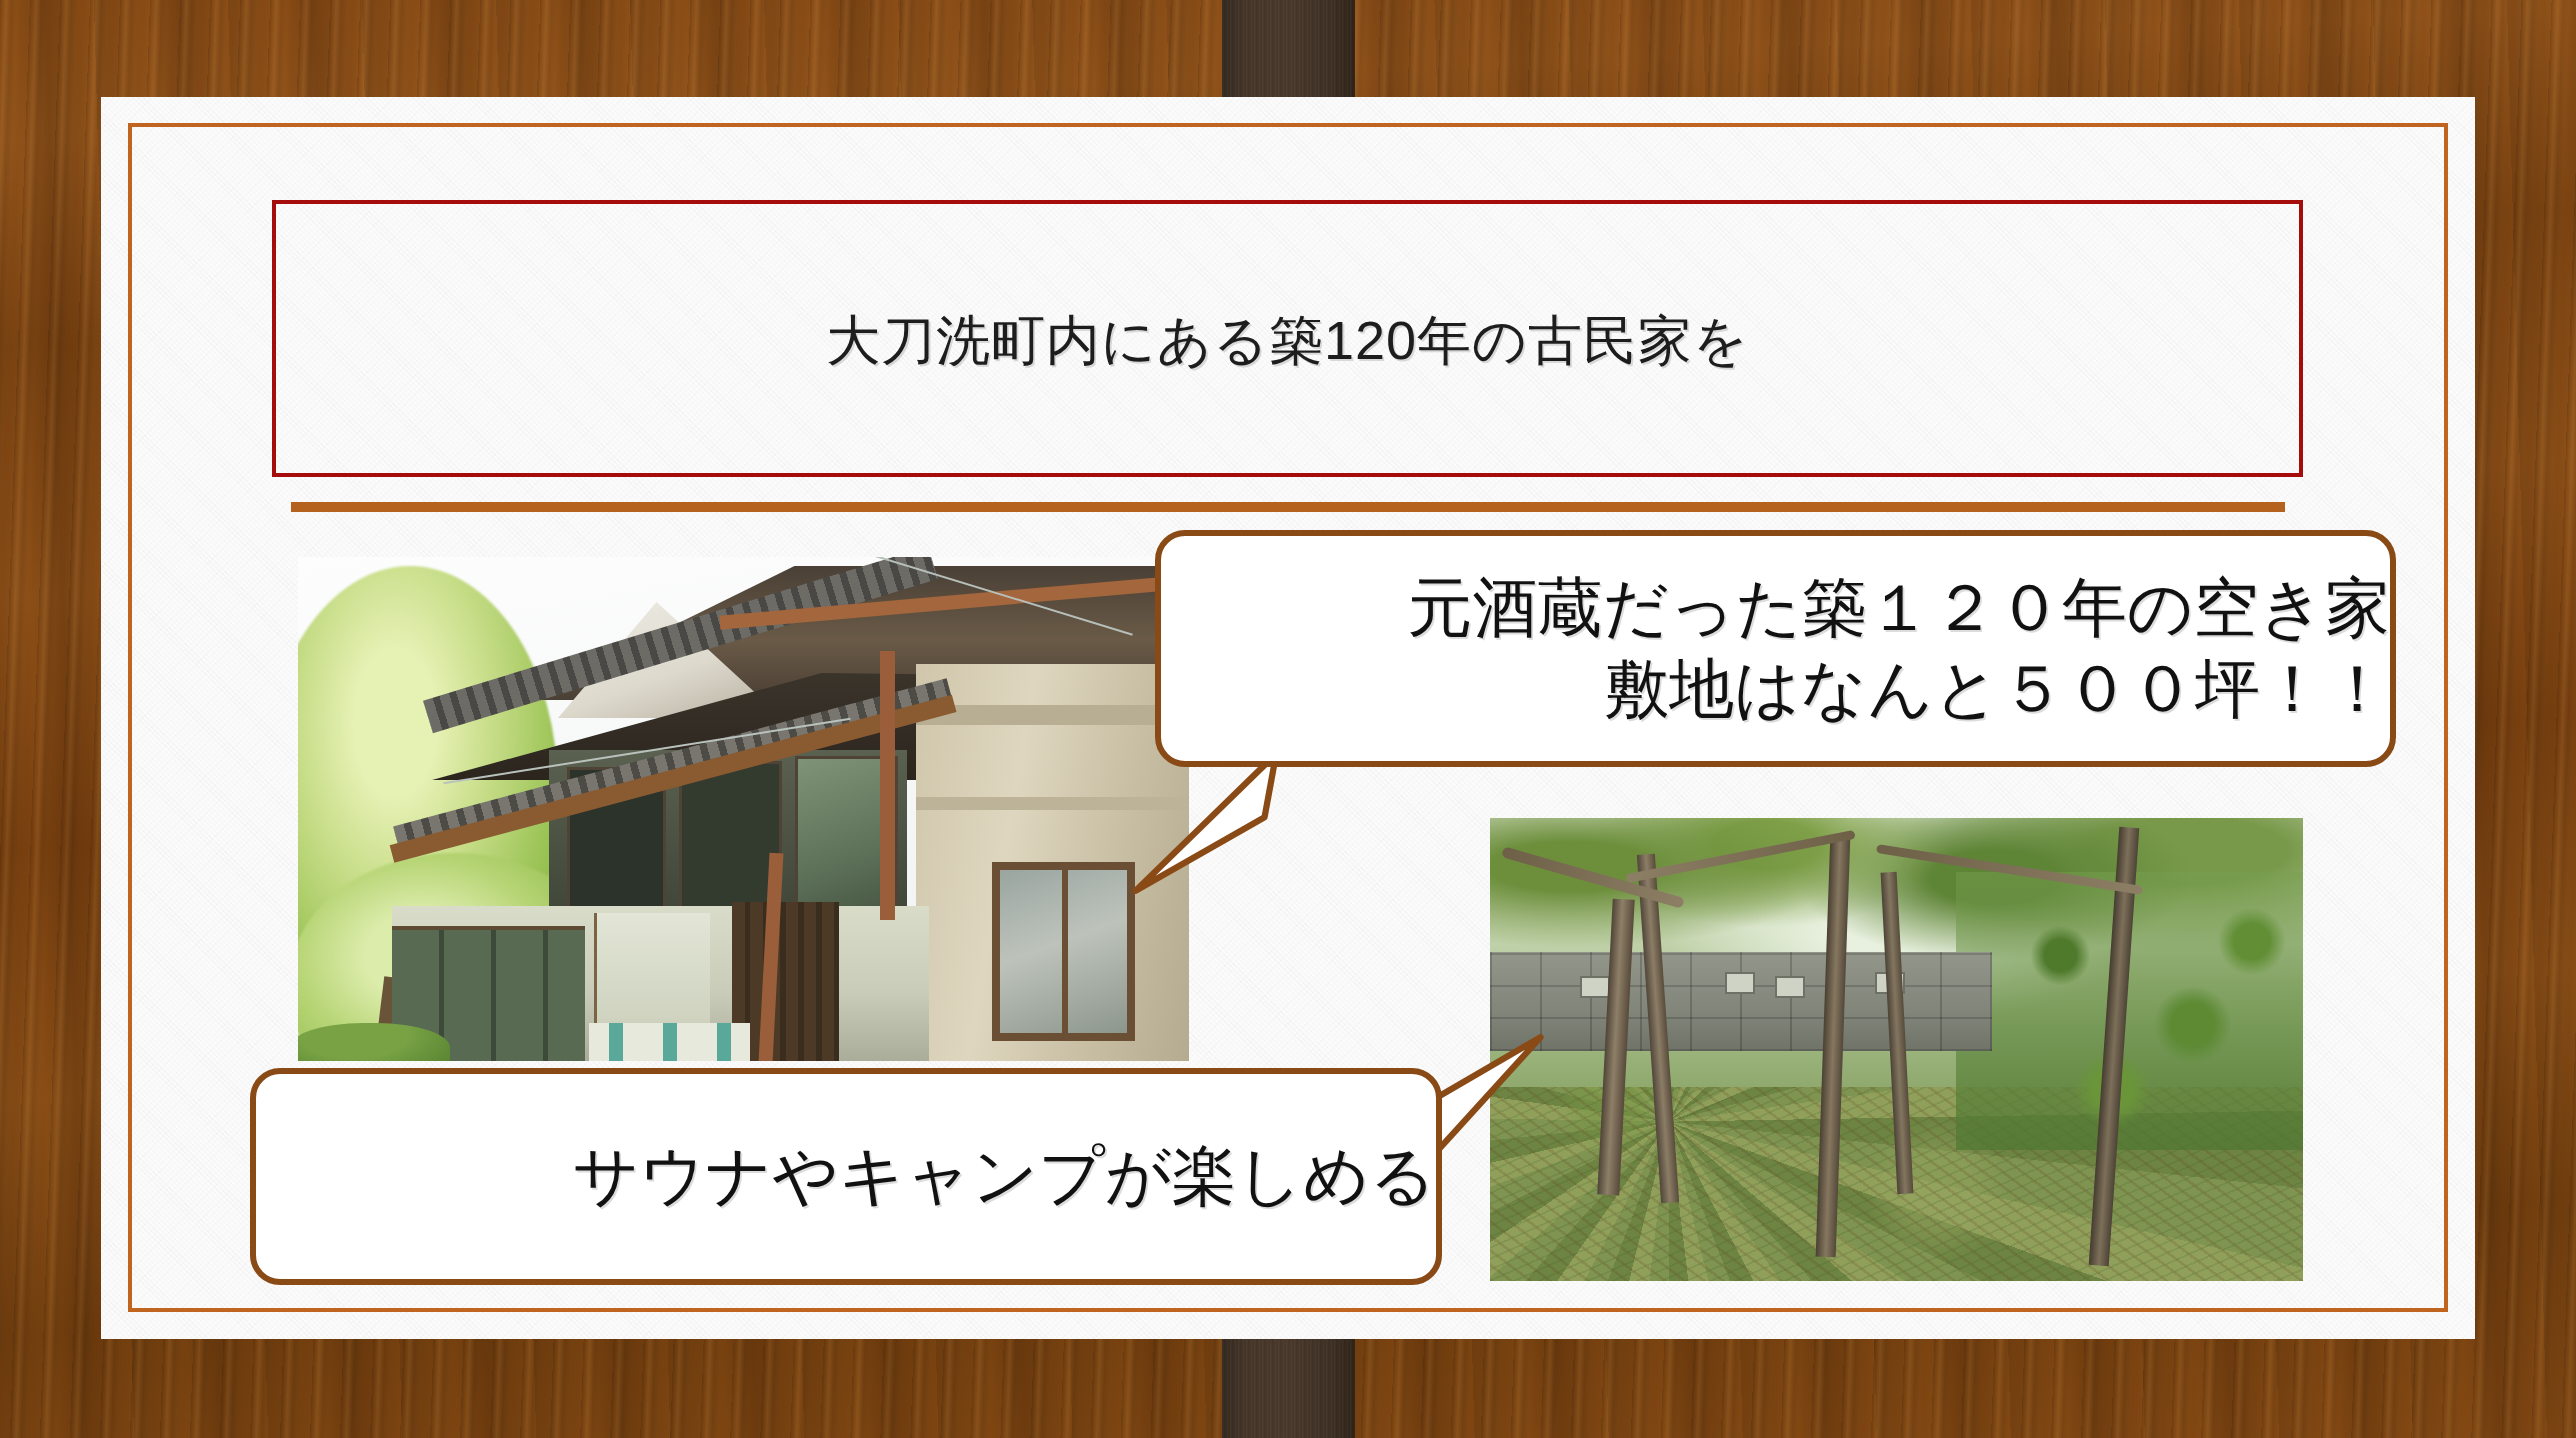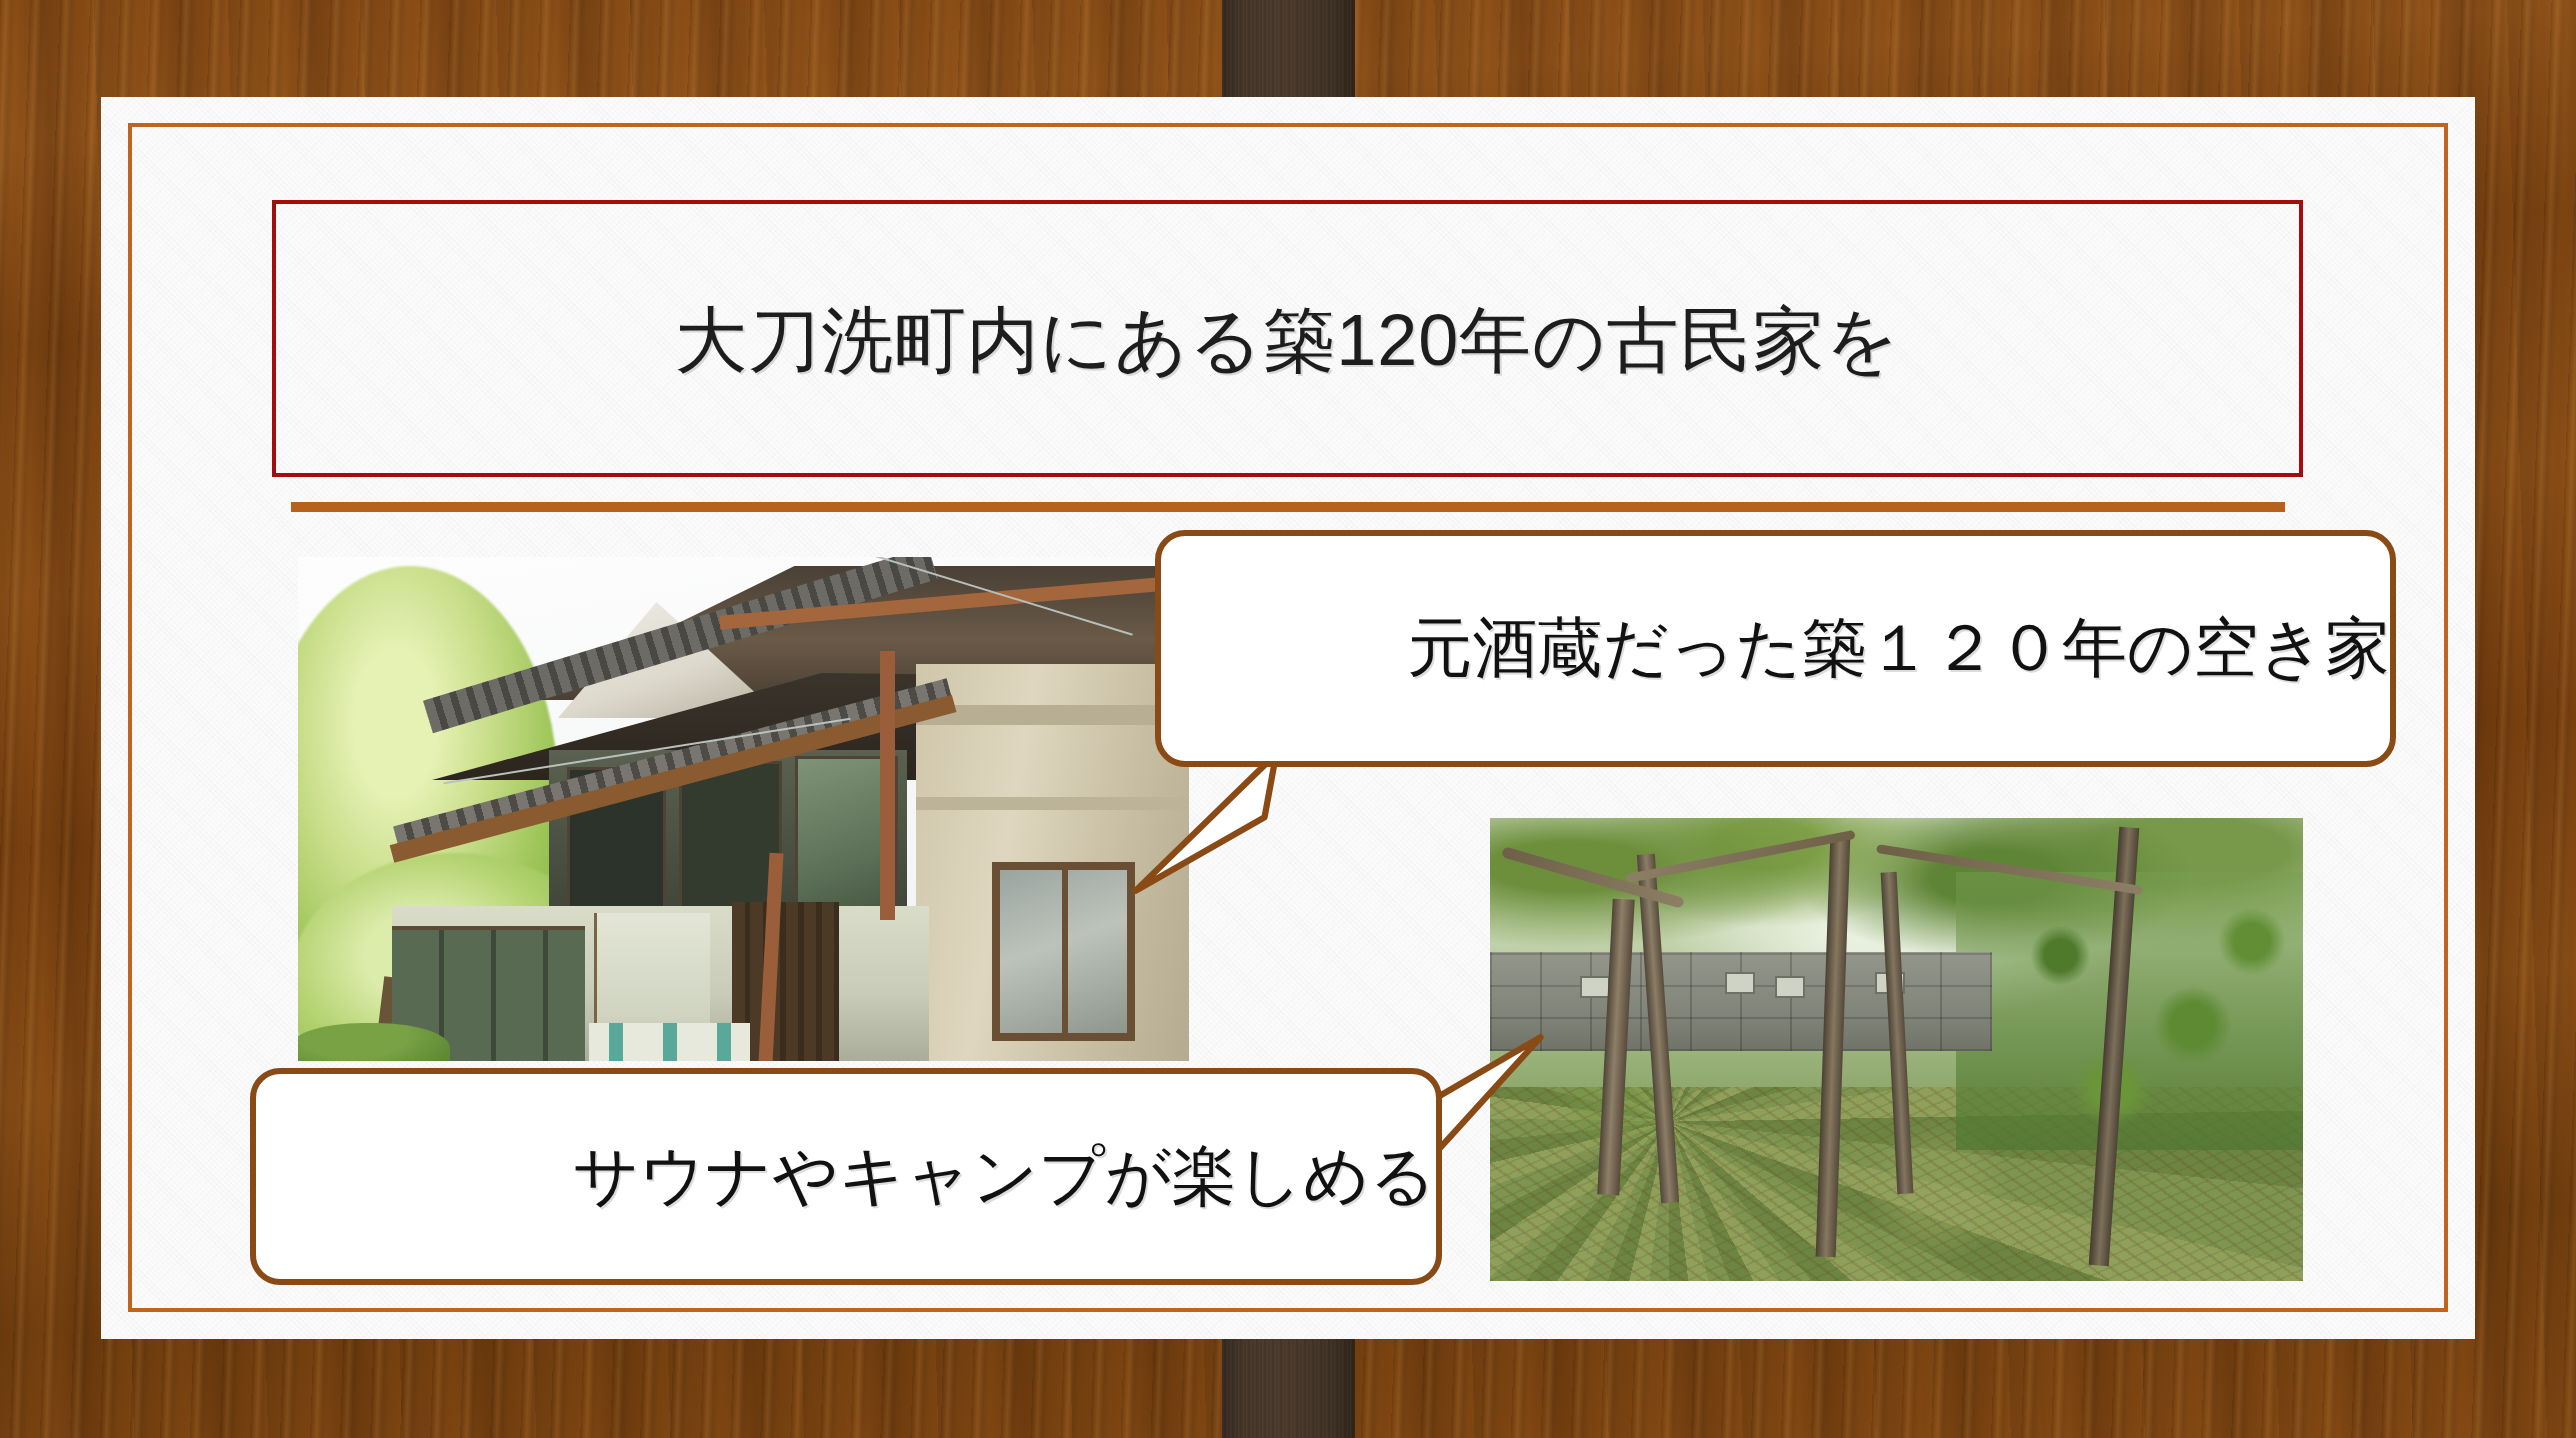--- a/index.html
+++ b/index.html
@@ -76,21 +76,21 @@
     position:absolute;
     left:272px; top:200px;
     width:2031px; height:277px;
     border:4.5px solid #a50c0c;
     display:flex; flex-direction:column;
     align-items:center; justify-content:center;
     padding-top:3.6px;
   }
   .title-line {
     color:#1d1d1d;
-    font-size:72px;
+    font-size:54px;
     line-height:1.30;
     letter-spacing:0.9px;
     white-space:nowrap;
     font-weight:400;
     text-shadow:1.8px 1.8px 0 rgba(190,190,190,0.55);
   }
 
   
   #divider {
     position:absolute;
@@ -307,20 +307,21 @@
     <div class="gr" style="left:385px;top:47px;width:269px;height:9px;
                 background:linear-gradient(90deg,#6d6047,#8d7f66);
                 transform:rotate(9deg);border-radius:5.4px;"></div>
   </div>
 
   <svg class="tail-svg" style="left:1030px;top:734px;width:376px;height:197px;" viewBox="0 0 420 220" width="376" height="197">
     <polygon points="275,22 118,175 262,93" fill="#ffffff" stroke="#8a4a15" stroke-width="7" stroke-linejoin="round"></polygon>
   </svg>
   <div class="bubble" id="bubble-house">
     <div class="bubble-line">元酒蔵だった築１２０年の空き家</div>
+    <div class="bubble-line">敷地はなんと５００坪！！</div>
   </div>
 
   <svg class="tail-svg" style="left:1290px;top:1021px;width:358px;height:224px;" viewBox="0 0 400 250" width="358" height="224">
     <polygon points="108,118 280,18 110,205" fill="#ffffff" stroke="#8a4a15" stroke-width="7" stroke-linejoin="round"></polygon>
   </svg>
   <div class="bubble" id="bubble-garden">
     <div class="bubble-line">サウナやキャンプが楽しめる</div>
   </div>
 
 </div>

